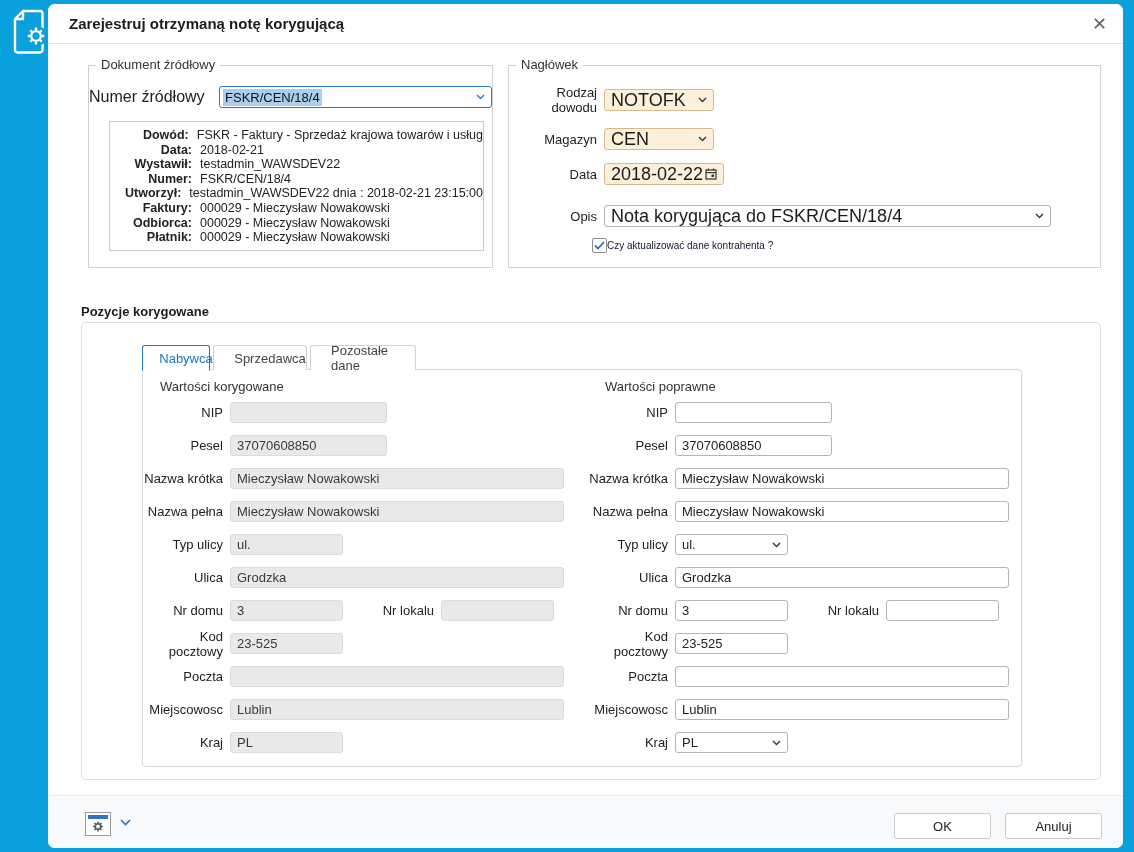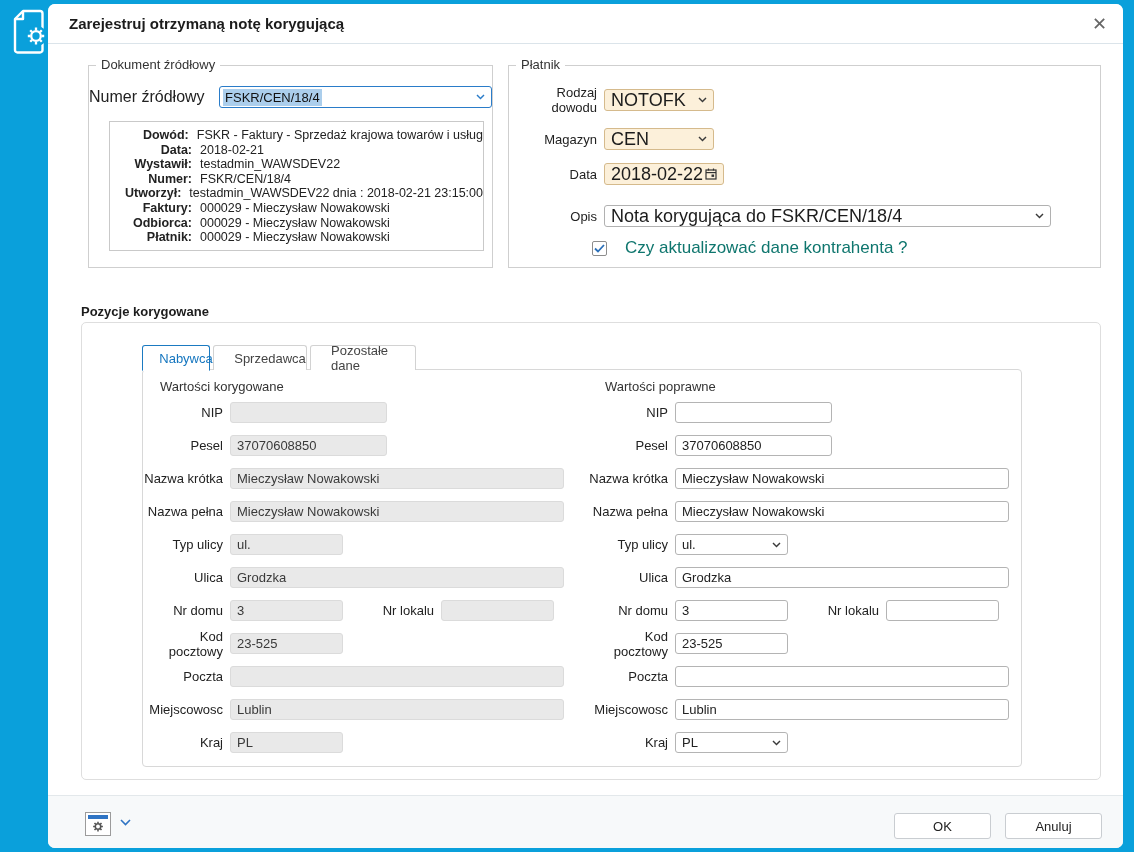--- a/index.html
+++ b/index.html
@@ -60,21 +60,21 @@
   .selbox.w110 { width:110px; }
   .datebox { width:120px; }
   .combo { background:#fff; border:1px solid #b1b1b1; width:447px; }
   .checkline { display:flex; align-items:center; margin-left:83px; }
   .checkbox {
     width:15px; height:15px; border:1px solid #8d8d8d; border-radius:2px; background:#fff;
     display:flex; align-items:center; justify-content:center;
   }
   .checkbox svg { display:none; }
   .checkbox.checked svg { display:block; }
-  .checkline .cbl { font-size:17px; margin-left:18px; color:#0f766e; }
+  .checkline .cbl { font-size:10px; margin-left:0; color:#0f172a; }
 
   .pos-title { position:absolute; left:33px; top:300px; font-size:13px; font-weight:bold; color:#1c1c1c; }
   .outer-panel {
     position:absolute; left:33px; top:318px; width:1020px; height:458px;
     border:1px solid #dedede; border-radius:5px; background:#fff;
   }
   .tabs { position:absolute; left:60px; top:22px; display:flex; gap:3px; z-index:2; }
   .tab {
     height:25px; background:#fff; border:1px solid #d2d2d2; border-bottom:none;
     border-radius:3px 3px 0 0; font-size:13px; color:#444;
@@ -187,21 +187,21 @@
           <span class="iv">000029 - Mieczysław Nowakowski</span>
         </div>
       <div class="irow">
           <span class="il">Płatnik:</span>
           <span class="iv">000029 - Mieczysław Nowakowski</span>
         </div>
     </div>
   </div>
 
   <div class="groupbox gb-hdr">
-    <div class="legend">Płatnik</div>
+    <div class="legend">Nagłówek</div>
 
     <div class="hrow" style="margin-top:19px;">
       <span class="lbl">Rodzaj dowodu</span>
       <div class="selbox cream w110">
         <span>NOTOFK</span>
         <svg width="9" height="6" viewBox="0 0 9 6">
             <polyline points="1,1 4.5,4.6 8,1" fill="none" stroke="#3a3a3a" stroke-width="1.4"></polyline>
           </svg>
       </div>
     </div>

